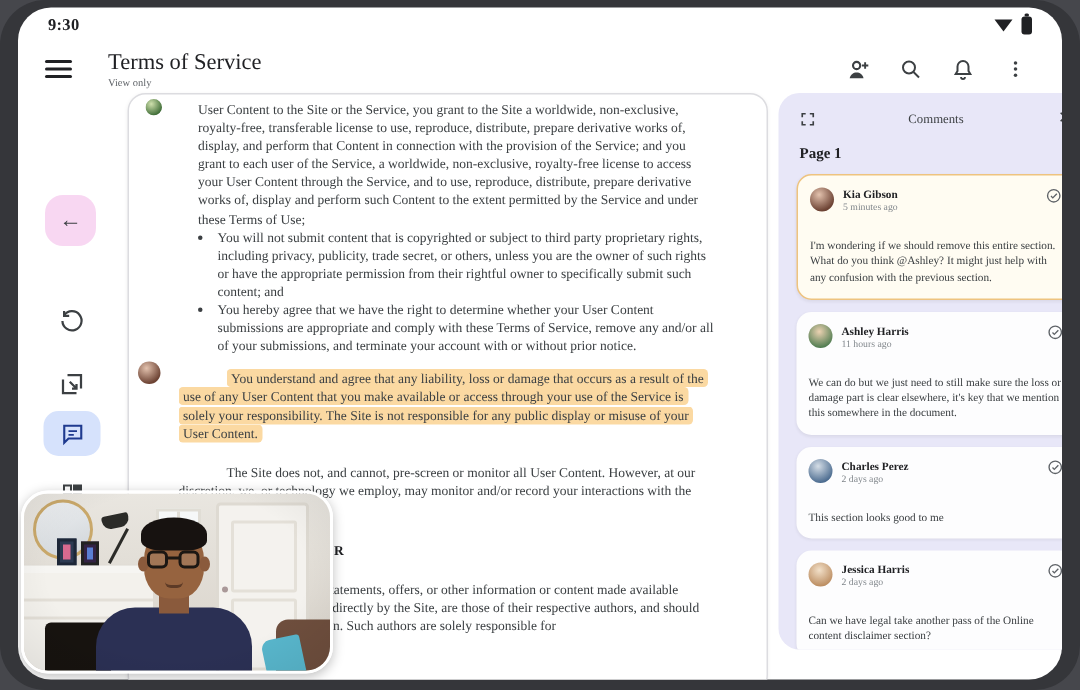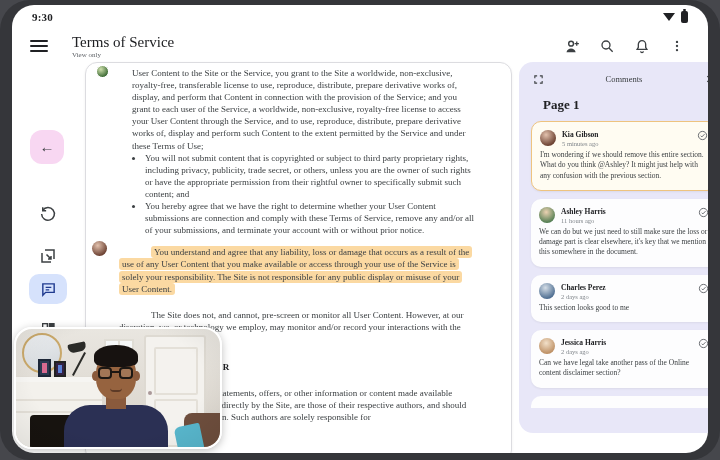--- a/index.html
+++ b/index.html
@@ -65,34 +65,34 @@
   .doc-heading { margin-top:16px; margin-bottom:12px; font-size:9px; font-weight:700;
                  color:#202124; letter-spacing:.3px; }
 
   
   .comments { position:absolute; left:507px; top:57px; width:210px; height:371px;
               background:#e8e7f8; border-radius:14px; overflow:hidden; }
   .cm-header { display:flex; align-items:center; padding:11px 13px 6px; }
   .cm-title { flex:1; text-align:center; font-size:8.5px; font-weight:500; color:#3c4043; }
   .cm-iconbtn { width:12px; height:12px; display:flex; align-items:center; justify-content:center; cursor:pointer; }
   .cm-close { font-size:11px; color:#3c4043; line-height:1; }
-  .cm-pagelabel { margin:6px 24px 8px; font-size:13px; font-weight:700; color:#202124; }
+  .cm-pagelabel { margin:6px 14px 8px; font-size:10px; font-weight:700; color:#202124; }
   .cm-cards { padding:0 12px; display:flex; flex-direction:column; gap:8px; }
   .card { background:#fdfdfe; border-radius:10px; padding:8px 8px 9px; box-shadow:0 1px 2px rgba(60,64,67,.08); }
   .card.selected { background:#fffcf2; border:1.5px solid #eec37f; }
   .card-head { display:flex; align-items:flex-start; }
   .card-avatar { width:16px; height:16px; border-radius:50%; flex:none; }
   .av-kia     { background:radial-gradient(circle at 38% 30%, #e3c2ae, #6d4334 72%); }
   .av-ashley  { background:radial-gradient(circle at 45% 32%, #ecd2b2, #4c7a4e 78%); }
   .av-jessica { background:radial-gradient(circle at 45% 32%, #f2e0c9, #b9895c 80%); }
   .av-charles { background:radial-gradient(circle at 40% 30%, #d4dde6, #46678c 78%); }
   .card-meta { margin-left:6px; flex:1; min-width:0; }
   .card-author { font-size:7.5px; font-weight:700; color:#202124; line-height:9px; }
   .card-time { font-size:6.5px; color:#80868b; line-height:8px; margin-top:1px; }
-  .card-body { margin-top:2px; font-size:7.5px; line-height:10.3px; color:#3c4043; }
+  .card-body { margin-top:16px; font-size:7.5px; line-height:10.3px; color:#3c4043; }
   .card-partial { height:12px; background:#fdfdfe; border-radius:10px 10px 0 0; }
 
   
   .pip { position:absolute; left:2px; top:322px; width:208px; height:122px; border-radius:18px;
          border:2.5px solid #ffffff; overflow:hidden; z-index:9; cursor:grab;
          background:linear-gradient(180deg,#e9e6e0 0%,#ddd8d0 70%,#cfc9bf 100%);
          box-shadow:0 2px 8px rgba(0,0,0,.25); }
   .pip * { position:absolute; }
   .pp-door { left:128px; top:6px; width:62px; height:116px; background:#f4f2ee;
              border:2px solid #dedad2; border-radius:3px; }
@@ -225,21 +225,21 @@
       </div>
     </div>
 
     <div class="doc-page">
       <span class="collab-avatar"></span>
       <span class="hl-avatar"></span>
       <div class="doc-content">
         <p class="cont">User Content to the Site or the Service, you grant to the Site a worldwide, non-exclusive, royalty-free, transferable license to use, reproduce, distribute, prepare derivative works of, display, and perform that Content in connection with the provision of the Service; and you grant to each user of the Service, a worldwide, non-exclusive, royalty-free license to access your User Content through the Service, and to use, reproduce, distribute, prepare derivative works of, display and perform such Content to the extent permitted by the Service and under these Terms of Use;</p>
         <ul class="tos">
           <li>You will not submit content that is copyrighted or subject to third party proprietary rights, including privacy, publicity, trade secret, or others, unless you are the owner of such rights or have the appropriate permission from their rightful owner to specifically submit such content; and</li>
-          <li>You hereby agree that we have the right to determine whether your User Content submissions are connection and comply with these Terms of Service, remove any and/or all of your submissions, and terminate your account with or without prior notice.</li>
+          <li>You hereby agree that we have the right to determine whether your User Content submissions are appropriate and comply with these Terms of Service, remove any and/or all of your submissions, and terminate your account with or without prior notice.</li>
         </ul>
         <p class="hl-para"><span class="hl">You understand and agree that any liability, loss or damage that occurs as a result of the use of any User Content that you make available or access through your use of the Service is solely your responsibility. The Site is not responsible for any public display or misuse of your User Content.</span></p>
         <p class="para indent">The Site does not, and cannot, pre-screen or monitor all User Content. However, at our discretion, we, or technology we employ, may monitor and/or record your interactions with the Service or with other Users.</p>
         <h3 class="doc-heading">CONTENT DISCLAIMER</h3>
         <p class="para indent">Opinions, advice, statements, offers, or other information or content made available through the Service, but not directly by the Site, are those of their respective authors, and should not necessarily be relied upon. Such authors are solely responsible for</p>
       </div>
     </div>
 
     <aside class="comments">
       <div class="cm-header">

